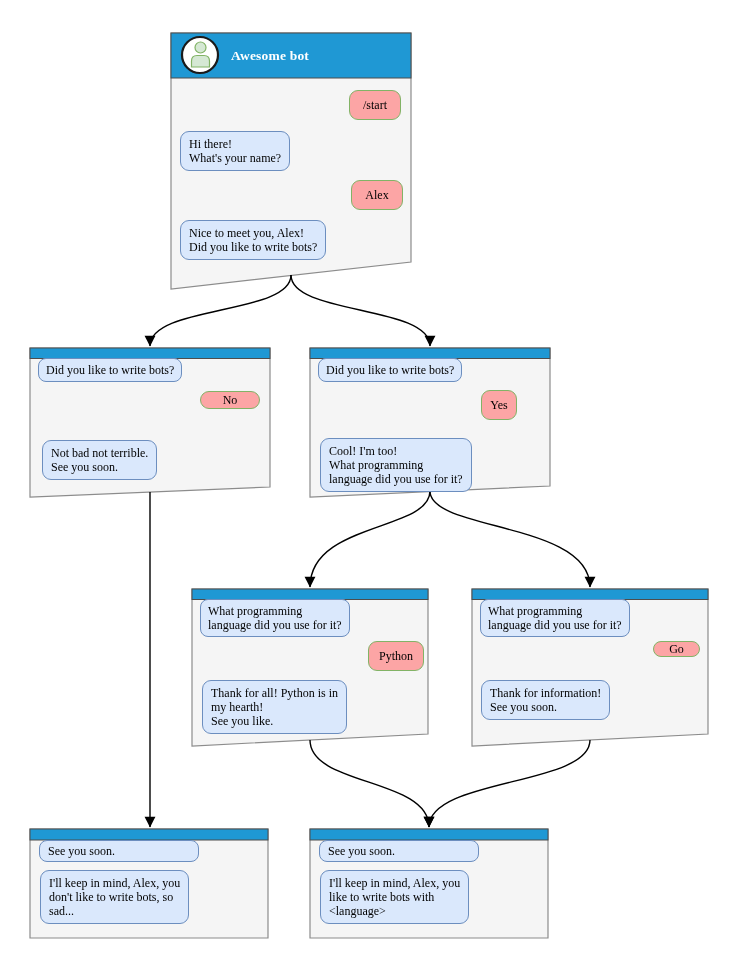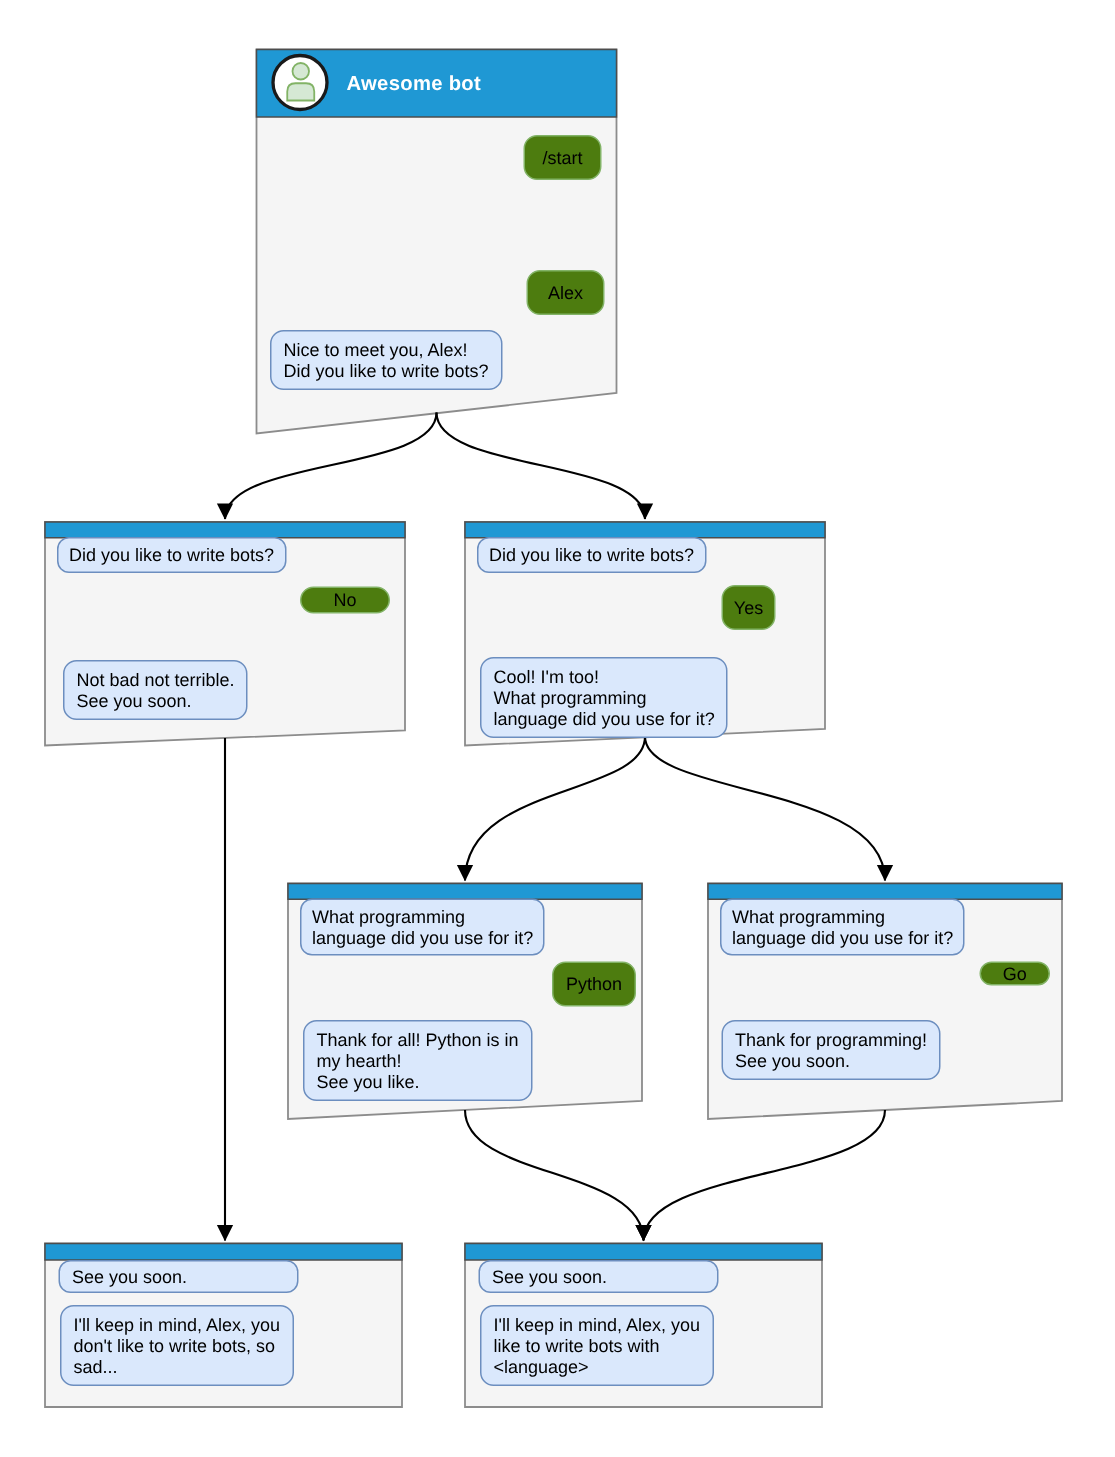--- a/index.html
+++ b/index.html
@@ -1,37 +1,37 @@
 <!DOCTYPE html>
 <html><head>
 <meta charset="utf-8">
 <style>
   html,body{margin:0;padding:0;background:#ffffff;}
   .stage{
     position:relative;width:743px;height:971px;background:#ffffff;overflow:hidden;
-    font-family:Liberation Sans, sans-serif;
+    font-family:Liberation Serif, serif;
   }
   .layer{position:absolute;left:0;top:0;}
   .win-title{
     position:absolute;left:231px;top:48px;color:#ffffff;
     font-size:13.5px;font-weight:bold;letter-spacing:.2px;
   }
   .bubble{
     position:absolute;box-sizing:border-box;
     font-size:12px;line-height:1.17;color:#000;
     white-space:pre-line;width:max-content;
     border-radius:9px;
   }
   .bot{
     background:#dae8fc;border:1.3px solid #6c8ebf;padding:5px 8px;
   }
   .q{padding:4px 7px;border-radius:8px;}
   .see{width:160px;padding:3px 8px;}
   .user{
-    background:#4d7c0f;border:1.3px solid #82b366;
+    background:#fca5a5;border:1.3px solid #82b366;
     display:flex;align-items:center;justify-content:center;padding:0;
   }
 </style>
 </head>
 <body>
 
 <div class="stage">
 
   <svg class="layer" width="743" height="971" viewBox="0 0 743 971">
     <defs>
@@ -76,20 +76,22 @@
 
     <path d="M310,740 C310,786 429,778 429,827" fill="none" stroke="#000" stroke-width="1.4" marker-end="url(#arrow)"></path>
     <path d="M590,740 C590,786 429,778 429,827" fill="none" stroke="#000" stroke-width="1.4" marker-end="url(#arrow)"></path>
 
     <path d="M150,492 L150,827" fill="none" stroke="#000" stroke-width="1.4" marker-end="url(#arrow)"></path>
   </svg>
 
   <div class="win-title">Awesome bot</div>
 
   <div class="bubble user" style="left:349px;top:90px;width:52px;height:30px">/start</div>
+  <div class="bubble bot" style="left:180px;top:131px">Hi there!
+What's your name?</div>
   <div class="bubble user" style="left:351px;top:180px;width:52px;height:30px">Alex</div>
   <div class="bubble bot" style="left:180px;top:220px">Nice to meet you, Alex!
 Did you like to write bots?</div>
 
   <div class="bubble bot q" style="left:38px;top:358px">Did you like to write bots?</div>
   <div class="bubble user" style="left:200px;top:391px;width:60px;height:18px">No</div>
   <div class="bubble bot" style="left:42px;top:440px">Not bad not terrible.
 See you soon.</div>
 
   <div class="bubble bot q" style="left:318px;top:358px">Did you like to write bots?</div>
@@ -101,21 +103,21 @@
   <div class="bubble bot q" style="left:200px;top:599px">What programming
 language did you use for it?</div>
   <div class="bubble user" style="left:368px;top:641px;width:56px;height:30px">Python</div>
   <div class="bubble bot" style="left:202px;top:680px">Thank for all! Python is in
 my hearth!
 See you like.</div>
 
   <div class="bubble bot q" style="left:480px;top:599px">What programming
 language did you use for it?</div>
   <div class="bubble user" style="left:653px;top:641px;width:47px;height:16px">Go</div>
-  <div class="bubble bot" style="left:481px;top:680px">Thank for programming!
+  <div class="bubble bot" style="left:481px;top:680px">Thank for information!
 See you soon.</div>
 
   <div class="bubble bot q see" style="left:39px;top:840px">See you soon.</div>
   <div class="bubble bot" style="left:40px;top:870px">I'll keep in mind, Alex, you
 don't like to write bots, so
 sad...</div>
 
   <div class="bubble bot q see" style="left:319px;top:840px">See you soon.</div>
   <div class="bubble bot" style="left:320px;top:870px">I'll keep in mind, Alex, you
 like to write bots with

